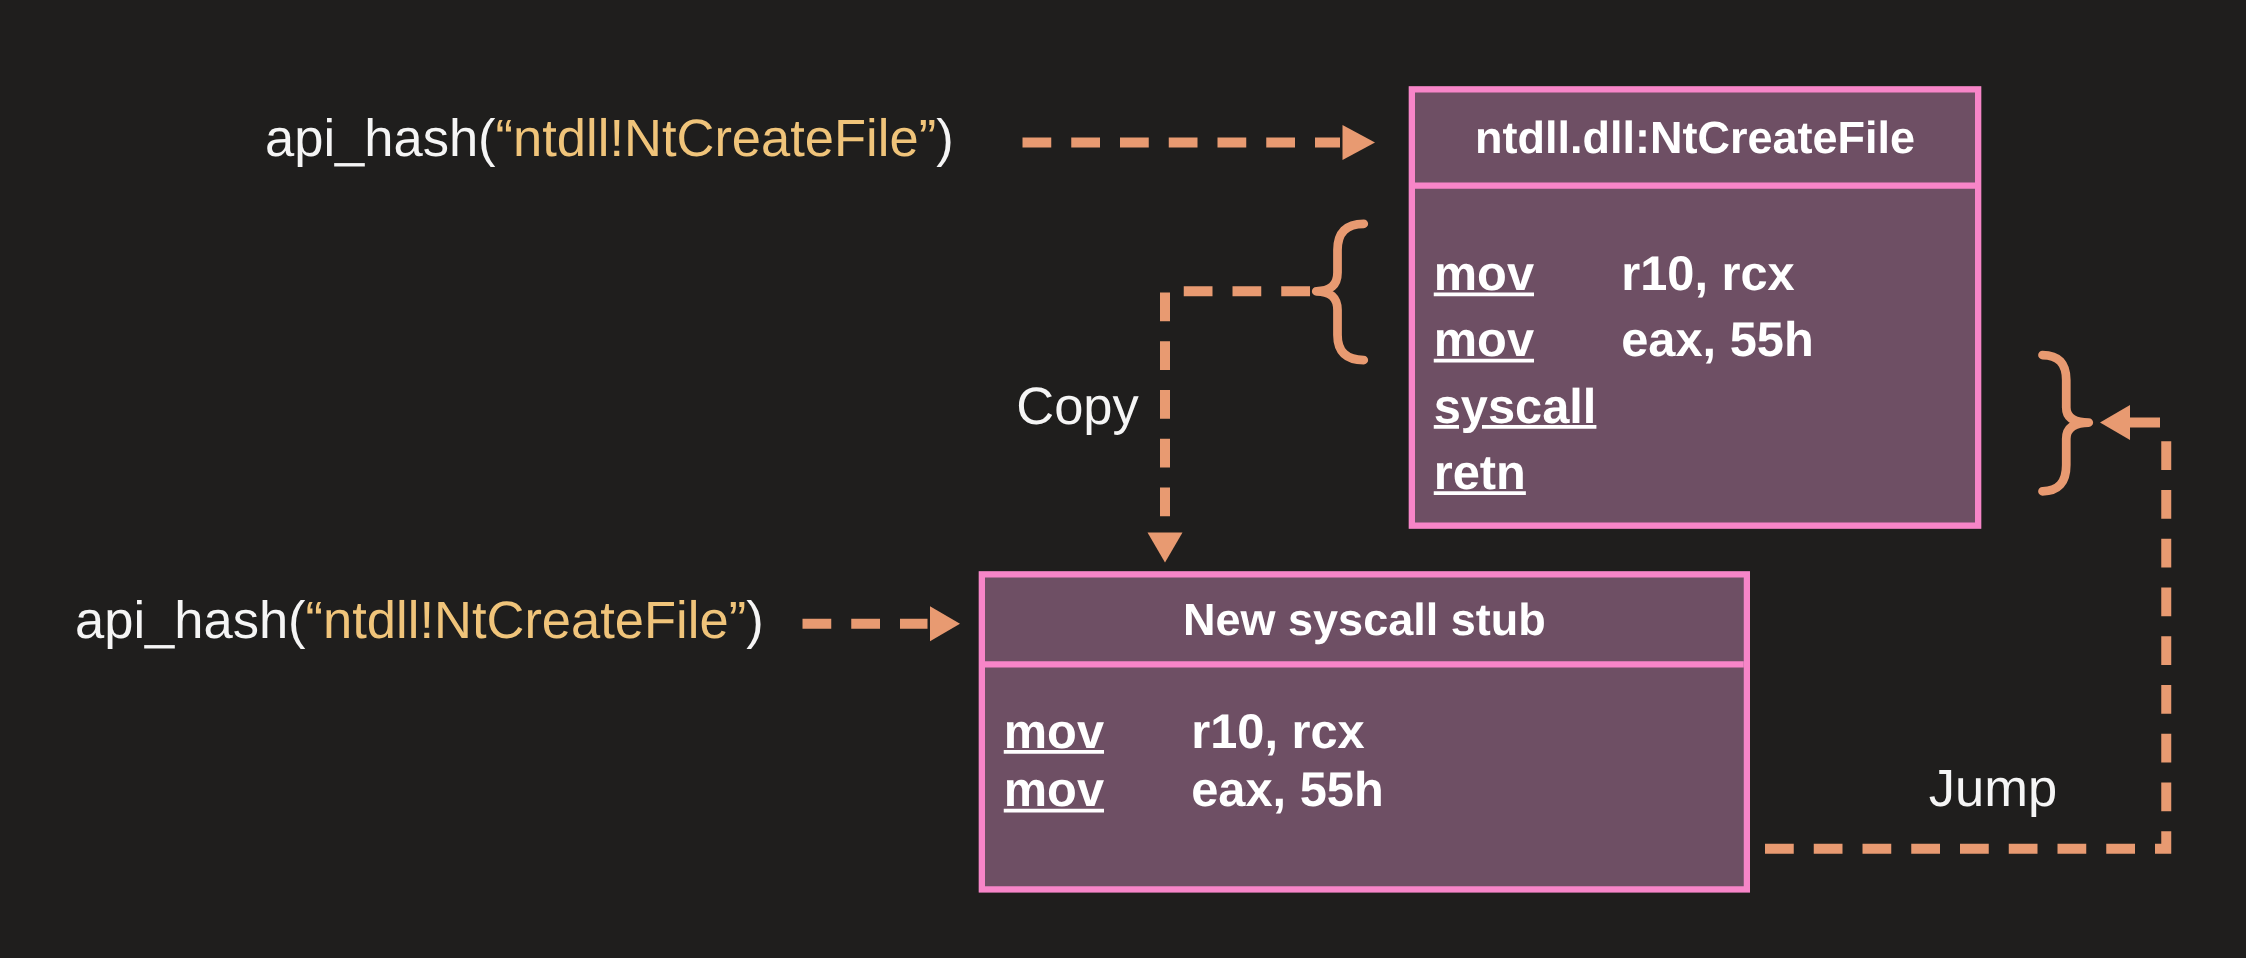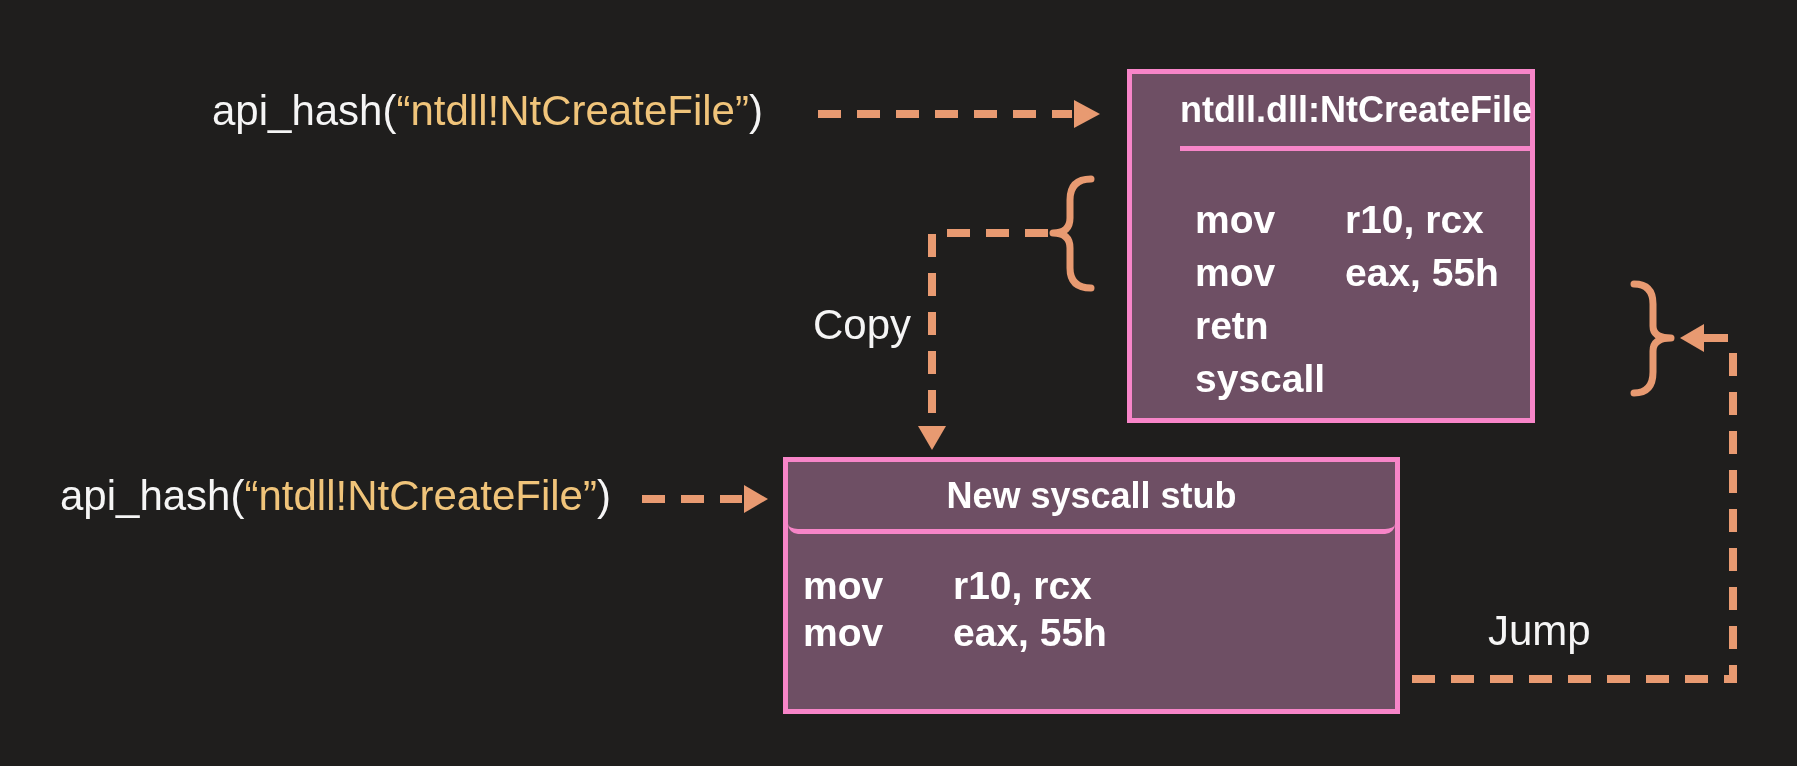--- a/index.html
+++ b/index.html
@@ -43,38 +43,38 @@
     color:#ffffff;
   }
   .box-title{
     box-sizing:content-box;
     border-bottom:5px solid var(--box-border);
     text-align:center;
     font-weight:bold;
     font-size:36px;
     white-space:nowrap;
   }
-  #box-ntdll{left:1127px;top:53px;width:408px;height:354px;padding-left:48px;}
+  #box-ntdll{left:1127px;top:53px;width:458px;height:354px;}
   #box-ntdll .box-title{height:72px;line-height:72px;}
   #box-ntdll .box-body{padding:42px 0 0 15px;}
   #box-ntdll .code-line{line-height:53px;}
   #box-stub{left:783px;top:441px;width:617px;height:257px;}
-  #box-stub .box-title{height:67px;line-height:67px;border-radius:10px;}
+  #box-stub .box-title{height:67px;line-height:67px;}
   #box-stub .box-body{padding:28px 0 0 15px;}
   #box-stub .code-line{line-height:47px;}
   .code-line{
     font-weight:bold;
     font-size:39px;
     white-space:nowrap;
   }
-  .mn{display:inline-block;width:150px;}
+  .mn{display:inline-block;width:150px;text-decoration:underline;}
   #hash-top{left:212px;top:70px;}
   #hash-bottom{left:60px;top:455px;}
   #copy-label{left:813px;top:286px;text-align:center;}
-  #jump-label{left:1488px;top:592px;}
+  #jump-label{left:1543px;top:592px;}
 </style>
 </head>
 <body>
 
 <div class="stage">
 
   <svg class="overlay" viewBox="0 0 1797 766" xmlns="http://www.w3.org/2000/svg">
 
     <path class="dash" d="M 818 98 L 1072 98"></path>
     <polygon class="head" points="1074,84 1074,112 1100,98"></polygon>
@@ -99,22 +99,22 @@
   <div class="hash-label" id="hash-bottom"><span>api_hash(</span><span class="str">“ntdll!NtCreateFile”</span><span>)</span></div>
 
   <div class="flow-label" id="copy-label">Copy</div>
   <div class="flow-label" id="jump-label">Jump</div>
 
   <div class="box" id="box-ntdll">
     <div class="box-title">ntdll.dll:NtCreateFile</div>
     <div class="box-body">
       <div class="code-line"><span class="mn">mov</span><span>r10, rcx</span></div>
       <div class="code-line"><span class="mn">mov</span><span>eax, 55h</span></div>
+      <div class="code-line"><span class="mn">syscall</span><span></span></div>
       <div class="code-line"><span class="mn">retn</span><span></span></div>
-      <div class="code-line"><span class="mn">syscall</span><span></span></div>
     </div>
   </div>
 
   <div class="box" id="box-stub">
     <div class="box-title">New syscall stub</div>
     <div class="box-body">
       <div class="code-line"><span class="mn">mov</span><span>r10, rcx</span></div>
       <div class="code-line"><span class="mn">mov</span><span>eax, 55h</span></div>
     </div>
   </div>

